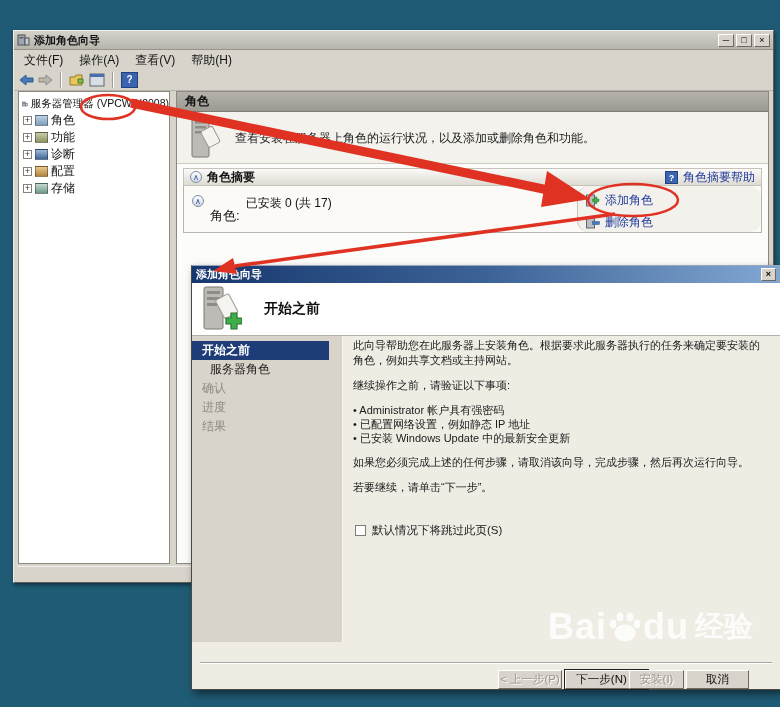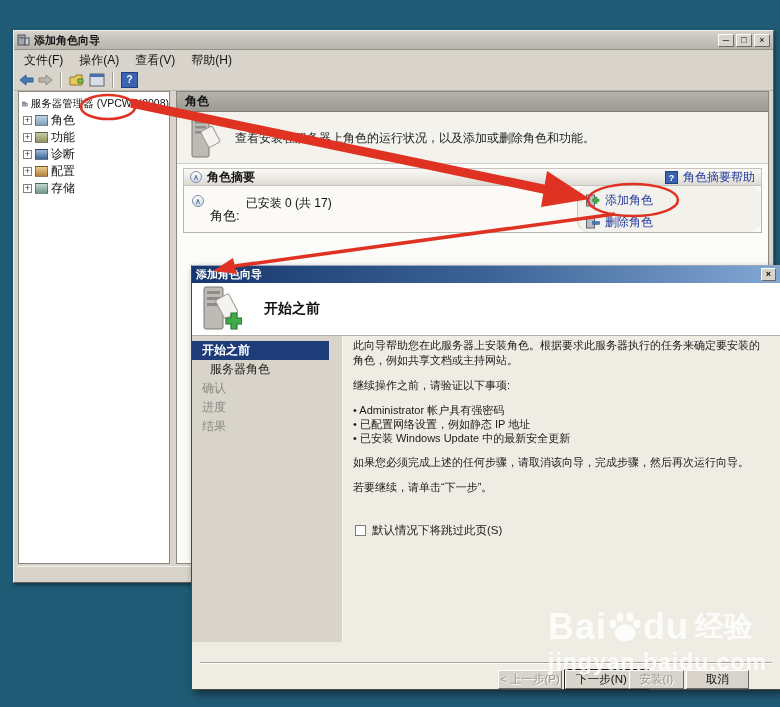--- a/index.html
+++ b/index.html
@@ -298,21 +298,20 @@
       <svg width="36" height="34" viewBox="0 0 36 34">
         <ellipse cx="18" cy="23" rx="10.5" ry="8.5" fill="rgba(255,255,255,.82)"></ellipse>
         <ellipse cx="6" cy="14" rx="3.4" ry="4.4" fill="rgba(255,255,255,.82)"></ellipse>
         <ellipse cx="13" cy="7" rx="3.4" ry="4.6" fill="rgba(255,255,255,.82)"></ellipse>
         <ellipse cx="23" cy="7" rx="3.4" ry="4.6" fill="rgba(255,255,255,.82)"></ellipse>
         <ellipse cx="30" cy="14" rx="3.4" ry="4.4" fill="rgba(255,255,255,.82)"></ellipse>
       </svg>
       <span class="wm-du">du</span>
       <span class="wm-suffix">经验</span>
     </div>
-    <div class="wm-url">jingyan.baidu.com</div>
   </div>
 
   <svg class="anno" viewBox="0 0 780 707">
     <ellipse cx="108" cy="107" rx="27" ry="12" fill="none" stroke="#E03222" stroke-width="2.5"></ellipse>
     <line x1="131" y1="103" x2="548" y2="190" stroke="#E03222" stroke-width="9"></line>
     <polygon points="590,199 547,171 541,207" fill="#E03222"></polygon>
     <ellipse cx="633" cy="200" rx="45" ry="16" fill="none" stroke="#E03222" stroke-width="2.5"></ellipse>
     <line x1="615" y1="214" x2="235" y2="266" stroke="#E03222" stroke-width="3.5"></line>
     <polygon points="213,271 233,258 237,274" fill="#E03222"></polygon>
   </svg>

